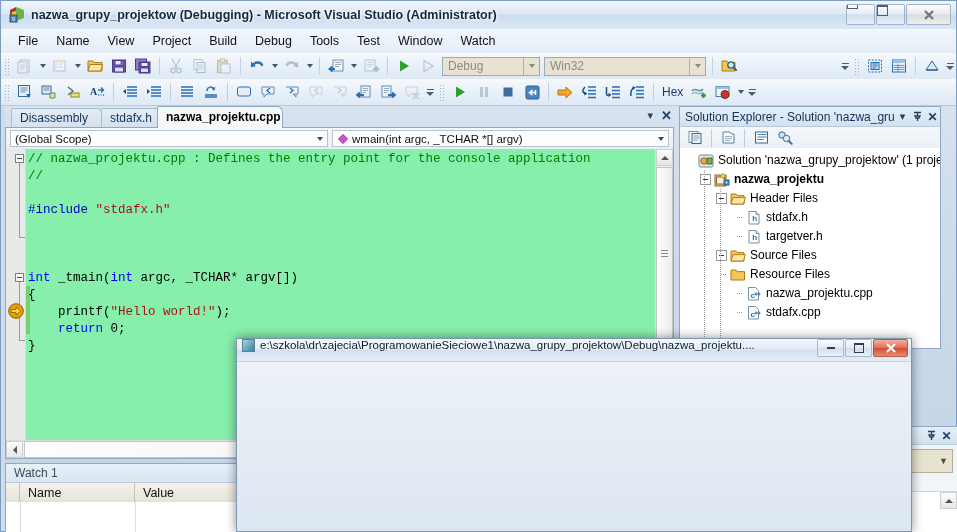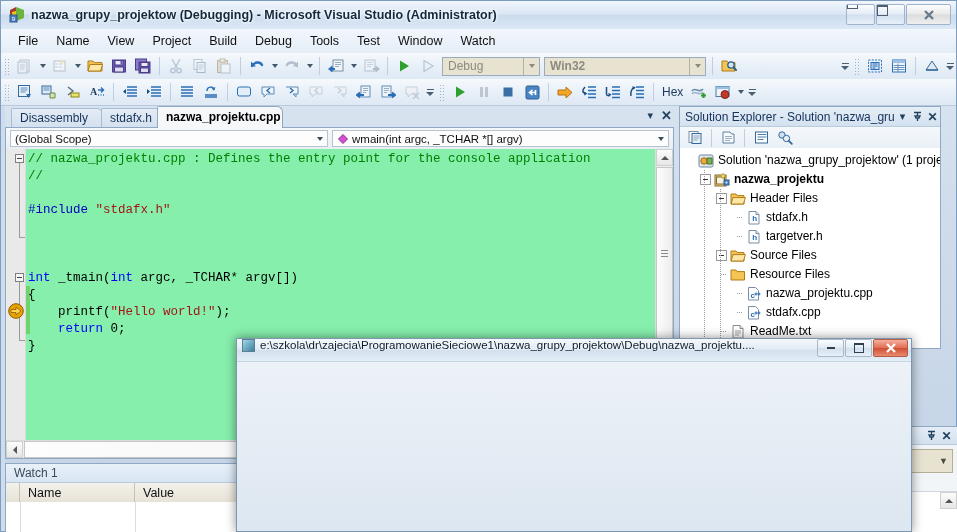--- a/index.html
+++ b/index.html
@@ -86,21 +86,21 @@
   .combo{
     height:19px;flex:none;display:flex;align-items:center;
     border:1px solid #9aabbd;background:#e8e2d0;
     font-size:12px;color:#8d8a80;padding-left:5px;box-sizing:border-box;
     position:relative;margin:0 2px;
   }
   .combo .cv{flex:1;white-space:nowrap;overflow:hidden;}
   .combo .ca{width:15px;height:17px;display:flex;align-items:center;justify-content:center;border-left:1px solid #b3b0a4;}
   .combo .ca:after{content:"";border-left:3.5px solid transparent;border-right:3.5px solid transparent;border-top:4px solid #8d8a80;}
   .combo.dbg{width:98px;}
-  .combo.plat{width:162px;font-weight:bold;}
+  .combo.plat{width:162px;}
 
   
   .tabwell{
     position:absolute;left:4px;top:105px;width:669px;height:22px;
   }
   .tab{
     position:absolute;top:2px;height:20px;box-sizing:border-box;
     font-size:12px;color:#15325a;line-height:19px;padding:0 8px;
     background:linear-gradient(180deg,#e4ecf5 0%,#d4e0ee 100%);
     border:1px solid #a8bdd2;border-bottom:none;
@@ -921,29 +921,20 @@
           </div>
           <div class="trow" style="padding-left: 52px;">
             <div class="tdots"></div>
             <span class="tico"><svg viewBox="0 0 16 16">
                 <path d="M2.5 1.5h7l3 3V14h-10z" fill="#fdfdfd" stroke="#7a8fa6"></path>
                 <text x="4.5" y="11.5" font-size="8" font-weight="bold" fill="#2a6fb5" font-family="sans-serif">c</text>
                 <path d="M10 6.5v3M8.5 8h3M13 6.5v3M11.5 8h3" stroke="#2a6fb5" stroke-width="1.1"></path>
               </svg></span>
             <span class="tlabelx">stdafx.cpp</span>
           </div>
-          <div class="trow" style="padding-left: 36px;">
-            <div class="tdots"></div>
-            <span class="tico"><svg viewBox="0 0 16 16">
-                <path d="M3 1.5h7l3 3V14H3z" fill="#fdfdfd" stroke="#8a8a8a"></path>
-                <path d="M10 1.5v3h3" fill="#e6e6e6" stroke="#8a8a8a"></path>
-                <path d="M5 7h6M5 9h6M5 11h4" stroke="#a0a0a0"></path>
-              </svg></span>
-            <span class="tlabelx">ReadMe.txt</span>
-          </div>
           <div class="vrail" style="left: 24px; top: 22px; height: 200px; bottom: auto;"></div>
           <div class="vrail" style="left: 40px; top: 41px; height: 158px; bottom: auto;"></div>
         </div>
     </div>
 
     <div class="watch">
       <div class="watch-head">Watch 1</div>
       <div class="watch-cols">
         <div class="wcol c0"></div>
         <div class="wcol c1">Name</div>

